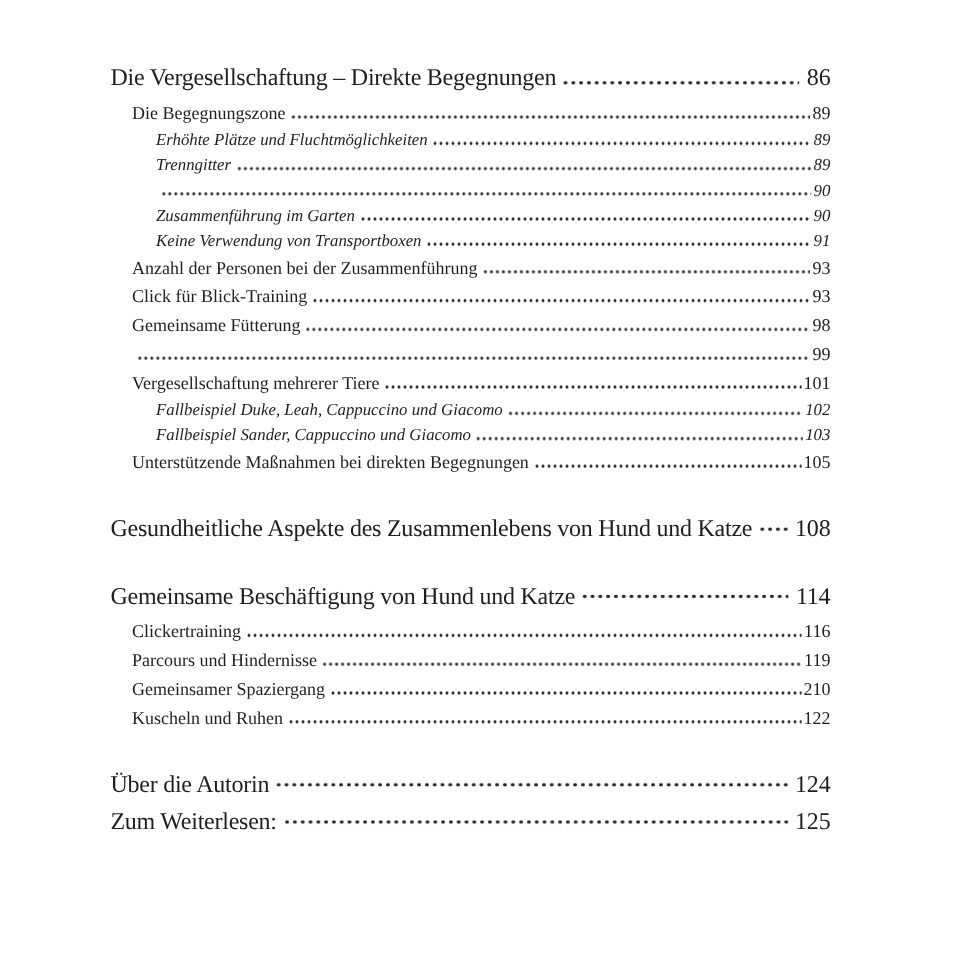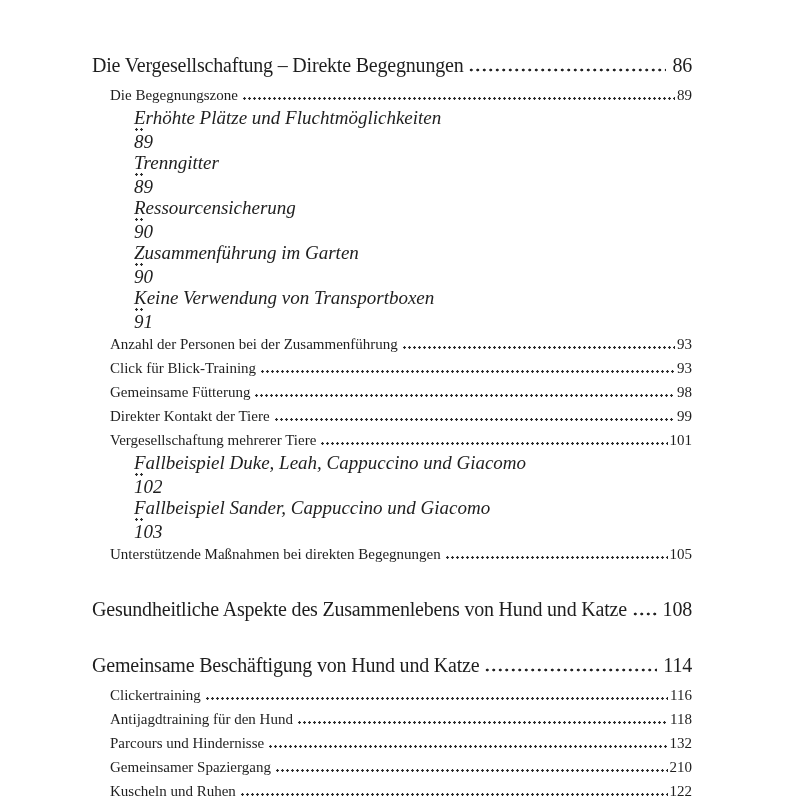--- a/index.html
+++ b/index.html
@@ -29,27 +29,26 @@
     letter-spacing: -0.2px;
     margin-bottom: 5px;
   }
   .level-2 {
     font-size: 15px;
     line-height: 24px;
     padding-left: 18px;
     justify-content: center;
   }
   .level-3 {
-    font-size: 19px;
+    font-size: 14px;
     line-height: 21px;
     padding-left: 38px;
     font-style: italic;
-    flex-direction: column;
   }
-  .sp-large { margin-top: 30px; }
+  .sp-large { margin-top: 30px; align-items: center; }
   .sp-small { margin-top: 4px; align-items: center; }
 
   .toc-title { flex: 0 0 auto; }
   .toc-page  { flex: 0 0 auto; }
 
   .toc-dots {
     flex: 1 1 auto;
     min-width: 10px;
     height: 3px;
     margin: 0 2px 0 4px;
@@ -84,21 +83,20 @@
         <span class="toc-title">Erhöhte Plätze und Fluchtmöglichkeiten</span>
         <span class="toc-dots"></span>
         <span class="toc-page">89</span>
       </div>
       <div class="toc-row level-3">
         <span class="toc-title">Trenngitter</span>
         <span class="toc-dots"></span>
         <span class="toc-page">89</span>
       </div>
       <div class="toc-row level-3">
-        <span class="toc-title">Ressourcensicherung</span>
         <span class="toc-dots"></span>
         <span class="toc-page">90</span>
       </div>
       <div class="toc-row level-3">
         <span class="toc-title">Zusammenführung im Garten</span>
         <span class="toc-dots"></span>
         <span class="toc-page">90</span>
       </div>
       <div class="toc-row level-3">
         <span class="toc-title">Keine Verwendung von Transportboxen</span>
@@ -114,21 +112,20 @@
         <span class="toc-title">Click für Blick-Training</span>
         <span class="toc-dots"></span>
         <span class="toc-page">93</span>
       </div>
       <div class="toc-row level-2">
         <span class="toc-title">Gemeinsame Fütterung</span>
         <span class="toc-dots"></span>
         <span class="toc-page">98</span>
       </div>
       <div class="toc-row level-2">
-        <span class="toc-title">Direkter Kontakt der Tiere</span>
         <span class="toc-dots"></span>
         <span class="toc-page">99</span>
       </div>
       <div class="toc-row level-2">
         <span class="toc-title">Vergesellschaftung mehrerer Tiere</span>
         <span class="toc-dots"></span>
         <span class="toc-page">101</span>
       </div>
       <div class="toc-row level-3">
         <span class="toc-title">Fallbeispiel Duke, Leah, Cappuccino und Giacomo</span>
@@ -154,38 +151,38 @@
         <span class="toc-title">Gemeinsame Beschäftigung von Hund und Katze</span>
         <span class="toc-dots"></span>
         <span class="toc-page">114</span>
       </div>
       <div class="toc-row level-2">
         <span class="toc-title">Clickertraining</span>
         <span class="toc-dots"></span>
         <span class="toc-page">116</span>
       </div>
       <div class="toc-row level-2">
-        <span class="toc-title">Antijagdtraining für den Hund</span>
-        <span class="toc-dots"></span>
-        <span class="toc-page">118</span>
-      </div>
-      <div class="toc-row level-2">
         <span class="toc-title">Parcours und Hindernisse</span>
         <span class="toc-dots"></span>
-        <span class="toc-page">132</span>
+        <span class="toc-page">119</span>
       </div>
       <div class="toc-row level-2">
         <span class="toc-title">Gemeinsamer Spaziergang</span>
         <span class="toc-dots"></span>
         <span class="toc-page">210</span>
       </div>
       <div class="toc-row level-2">
         <span class="toc-title">Kuscheln und Ruhen</span>
         <span class="toc-dots"></span>
         <span class="toc-page">122</span>
       </div>
+      <div class="toc-row level-1 sp-large">
+        <span class="toc-title">Über die Autorin</span>
+        <span class="toc-dots"></span>
+        <span class="toc-page">124</span>
+      </div>
       <div class="toc-row level-1 sp-small">
         <span class="toc-title">Zum Weiterlesen:</span>
         <span class="toc-dots"></span>
         <span class="toc-page">125</span>
       </div>
     </div>
 </div>
 
 </body></html>

